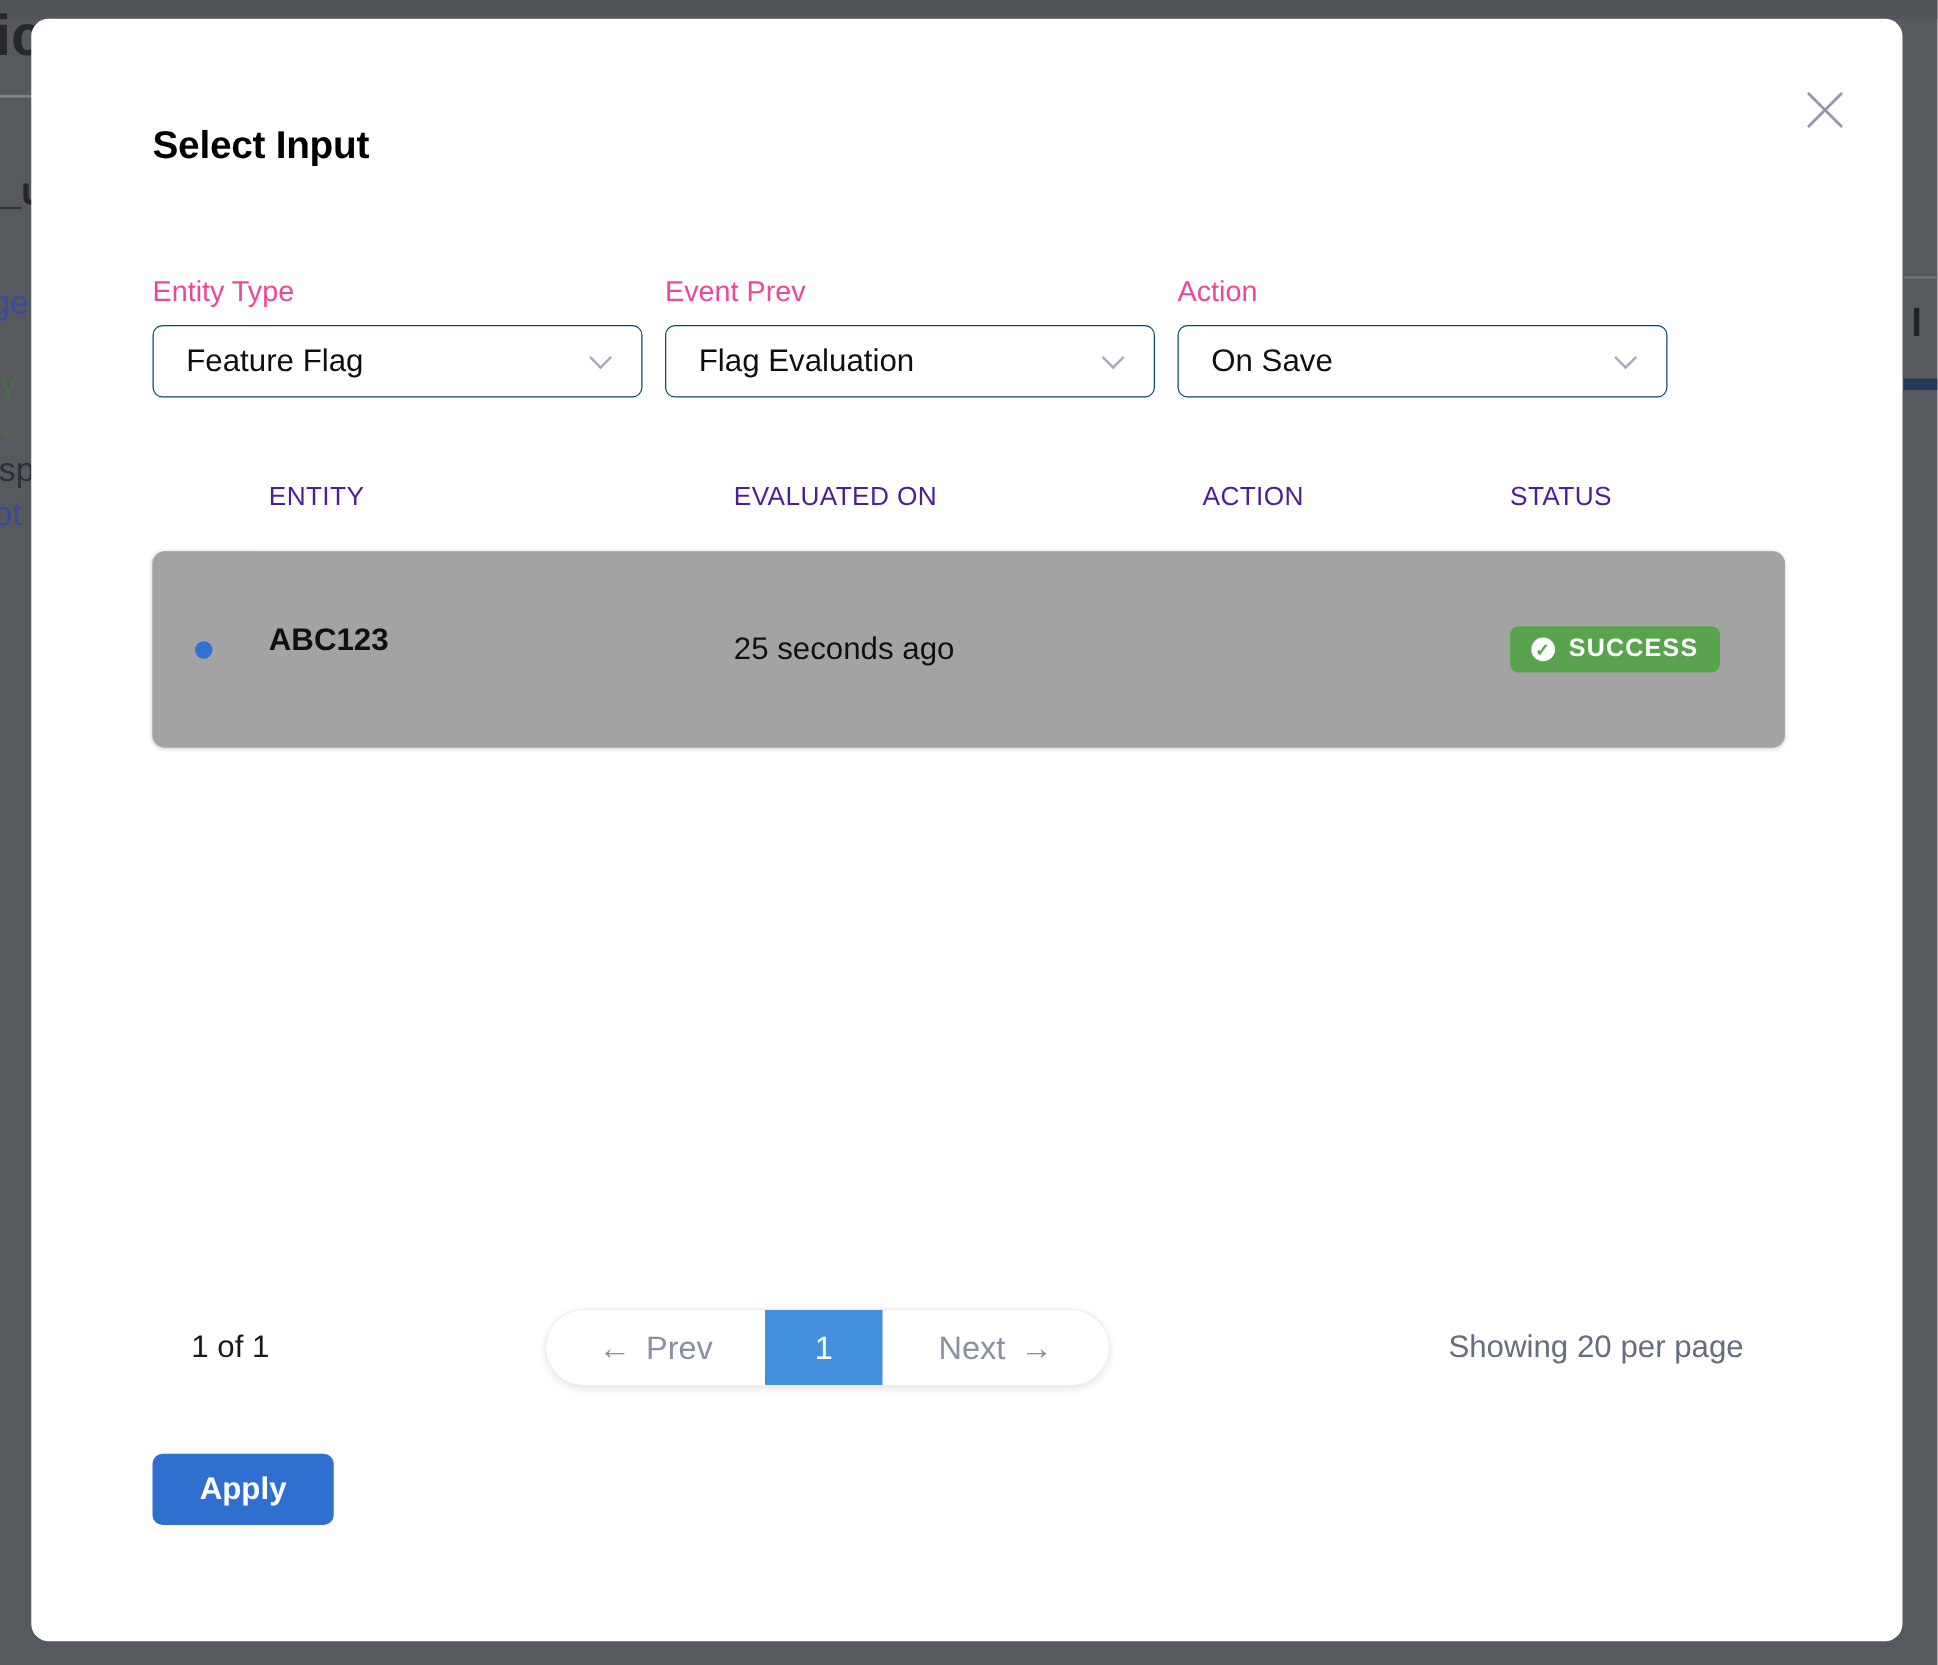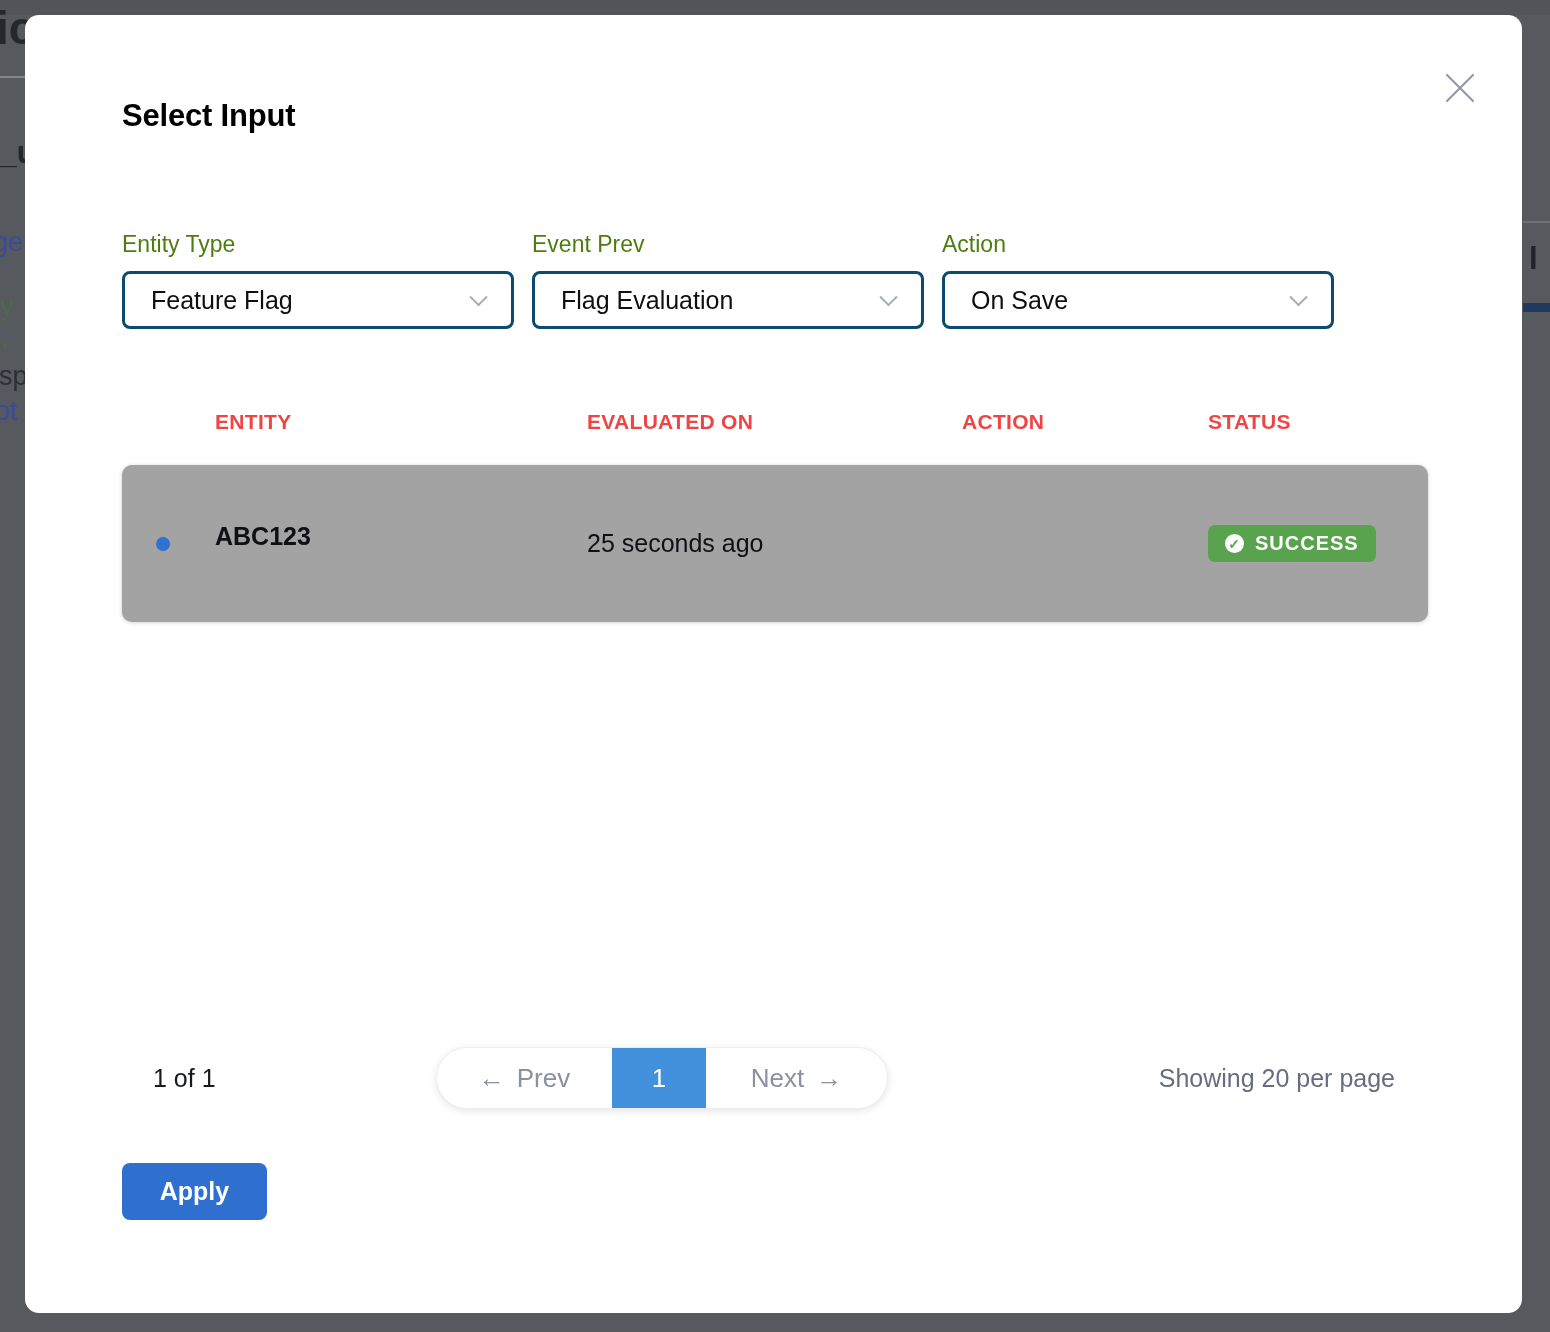--- a/index.html
+++ b/index.html
@@ -35,36 +35,36 @@
     position:absolute; top:55px; right:44px; width:36px; height:36px;
     display:flex; align-items:center; justify-content:center; cursor:pointer;
   }
   .content { position:relative; height:100%; padding:83px 94px 0 97px; }
 
   .title { font-size:31px; font-weight:700; color:#000000; letter-spacing:-0.2px; }
 
   
   .filters { display:flex; gap:18px; margin-top:86px; }
   .filter { width:392px; }
-  .filter-label { font-size:23px; color:#4d7c0f;margin-top:11px; }
+  .filter-label { font-size:23px; color:#ec4899; }
   .select {
-    margin-top:13px; height:58px; border:3px solid #0c4a6e; border-radius:8px;
+    margin-top:13px; height:58px; border:1px solid #0c4a6e; border-radius:8px;
     background:#fff; position:relative; display:flex; align-items:center;
     padding:0 26px; font-size:25px; color:#0d0f13; cursor:pointer;
   }
   .chevron {
     position:absolute; right:26px; top:50%; width:13px; height:13px;
     border-right:2px solid #a7acb9; border-bottom:2px solid #a7acb9;
     transform:translateY(-72%) rotate(45deg);
   }
 
   
   .grid-cols { display:grid; grid-template-columns:465px 375px 246px 220px; }
   .table-head { margin-top:68px; width:1306px; }
-  .th { font-size:21px; font-weight:700; color:#ef4444; letter-spacing:0.3px;margin-top:13px; }
+  .th { font-size:21px; font-weight:400; color:#4c1d95; letter-spacing:0.3px; }
   .th.first { padding-left:93px; }
   .row-card {
     position:relative; width:1306px; height:157px; margin-top:31px;
     align-items:center; background:#a3a3a3; border-radius:10px; cursor:pointer;
     box-shadow:0 1px 4px rgba(25,28,40,0.18), 0 0 1px rgba(25,28,40,0.14);
   }
   .radio {
     position:absolute; left:34px; top:50%; transform:translateY(-50%);
     width:7px; height:7px; background:#fff; border:7px solid #2e72d2;
     border-radius:50%; cursor:pointer;

